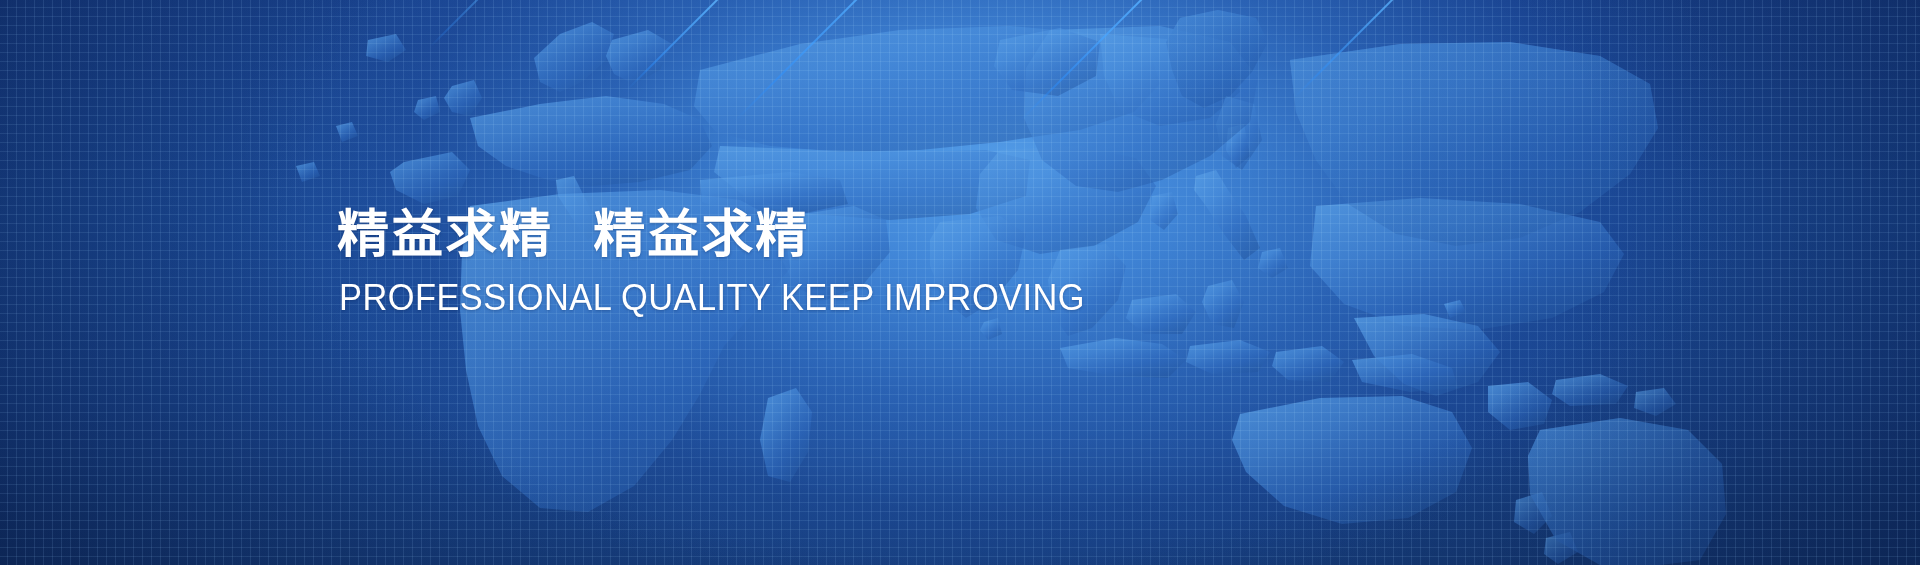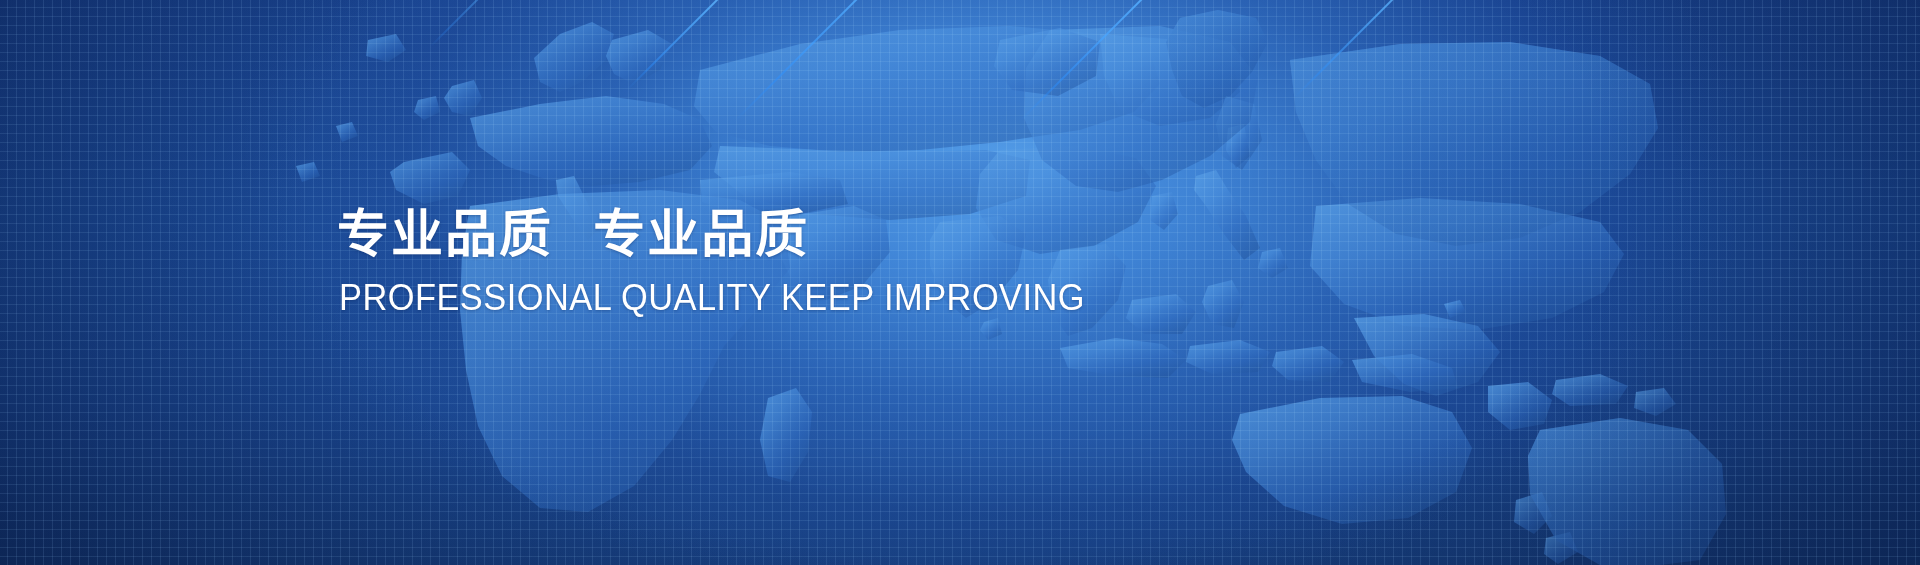--- a/index.html
+++ b/index.html
@@ -247,17 +247,17 @@
 
   <div class="layer-streaks">
     <div class="streak s5"></div>
     <div class="streak s1"></div>
     <div class="streak s2"></div>
     <div class="streak s3"></div>
     <div class="streak s4"></div>
   </div>
 
   <div class="copy">
-    <h1 class="headline-cn">专业品质  专业品质</h1>
+    <h1 class="headline-cn">精益求精  精益求精</h1>
     <div class="subhead-en">PROFESSIONAL QUALITY KEEP IMPROVING</div>
   </div>
 
 </div>
 
 </body></html>

